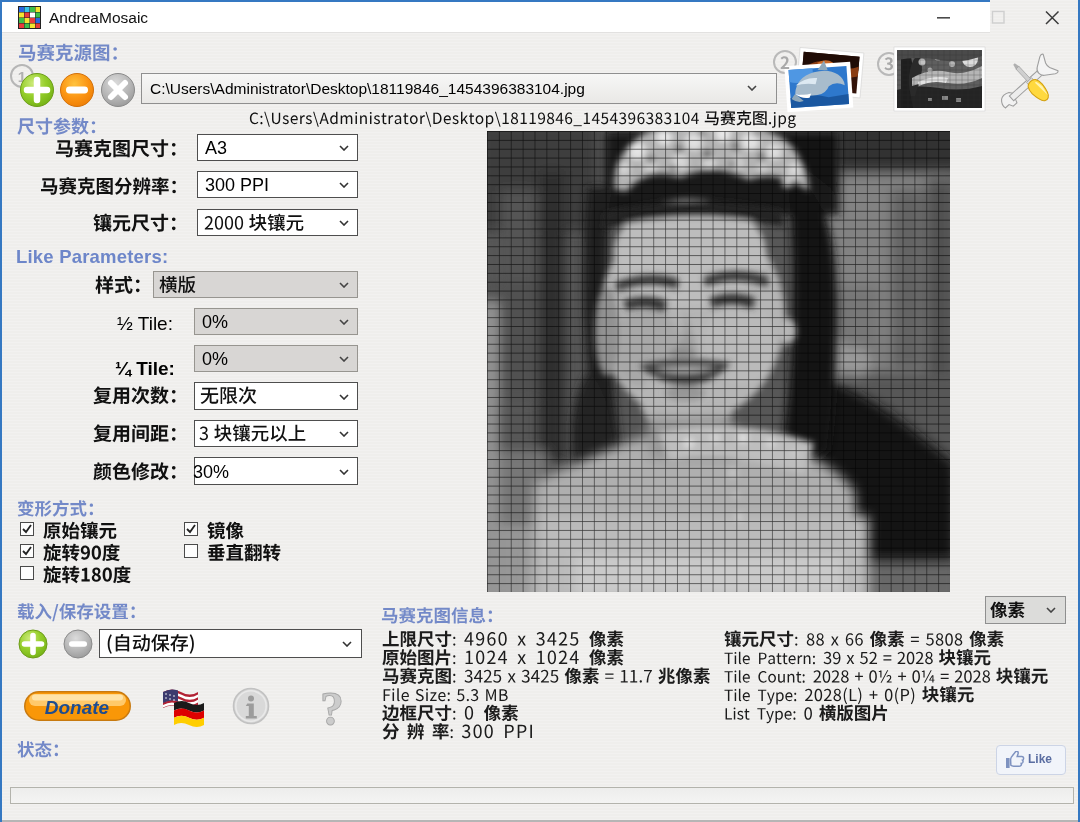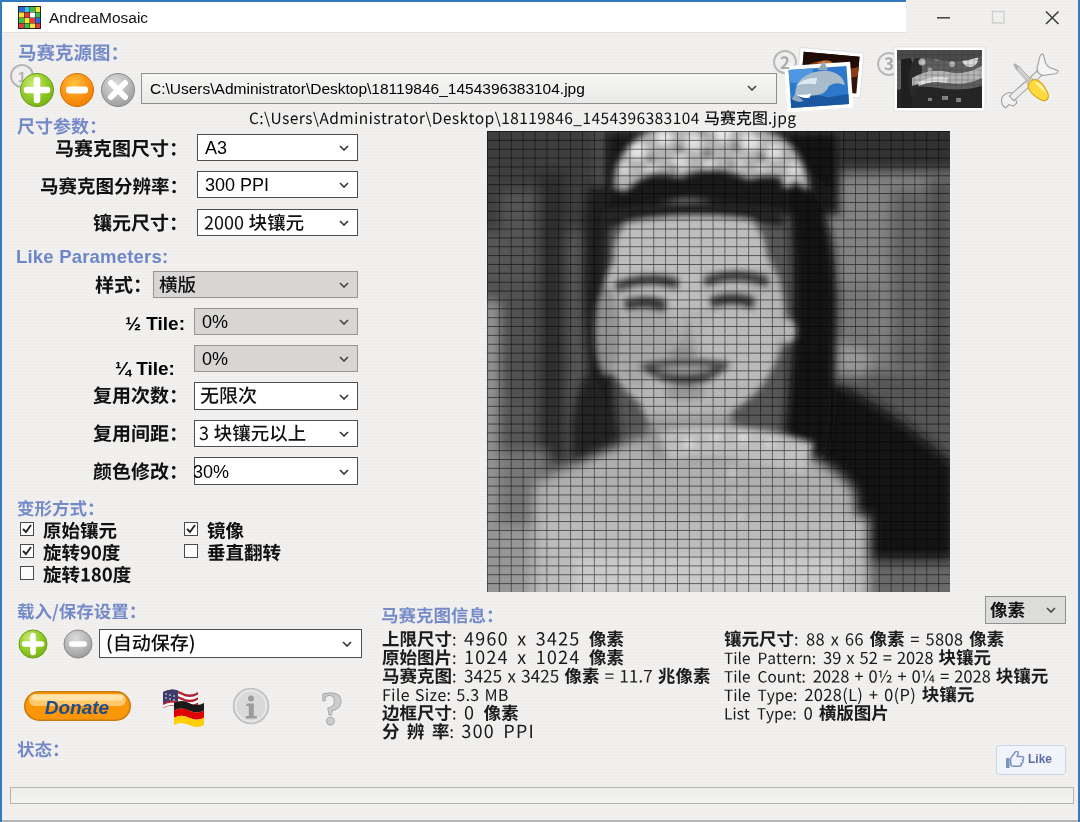--- a/index.html
+++ b/index.html
@@ -1,19 +1,19 @@
 <!DOCTYPE html>
 <html><head><meta charset="utf-8"><style>
 *{margin:0;padding:0;box-sizing:border-box}
 html,body{width:1080px;height:822px;overflow:hidden}
 body{font-family:"Liberation Sans",sans-serif}
 #win{position:absolute;left:0;top:0;width:1080px;height:822px;
   border-left:2px solid #3578c2;border-right:2px solid #3578c2;
   background:repeating-linear-gradient(180deg,#f2f1f0 0px,#f2f1f0 1.5px,#efeeec 1.5px,#efeeec 3px)}
-#titlebar{position:absolute;left:0;top:0;width:904px;height:32px;background:#fff;border-top:2px solid #3578c2;box-shadow:0 1px 0 #e2e1e0}
+#titlebar{position:absolute;left:0;top:0;width:988px;height:32px;background:#fff;border-top:2px solid #3578c2;box-shadow:0 1px 0 #e2e1e0}
 #bottomedge{position:absolute;left:0;bottom:0;width:1076px;height:2px;background:#b5b5b5}
 .abs{position:absolute}
 .combo{position:absolute;background:#fff;border:1px solid #4e4e4e}
 .combog{position:absolute;background:#d8d6d4;border:1px solid #979590}
 .chev{position:absolute;width:10px;height:6px}
 .cb{position:absolute;width:14px;height:14px;background:#fdfdfd;border:1px solid #4a4a4a}
 .lat{position:absolute;color:#000;font-size:15px;white-space:pre}
 </style></head><body>
 <div id="win">
 <div id="titlebar">
@@ -298,21 +298,21 @@
       <path d="M1 1l4 4 4-4" stroke="#333" stroke-width="1.6" fill="none"></path>
     </svg>
 <div class="combo" style="left:195px;top:209px;width:161px;height:27px"></div>
 <svg class="chev" style="left:337px;top:220px">
       <path d="M1 1l4 4 4-4" stroke="#333" stroke-width="1.6" fill="none"></path>
     </svg>
 <div class="combog" style="left:151px;top:271px;width:205px;height:27px"></div>
 <svg class="chev" style="left:337px;top:282px">
       <path d="M1 1l4 4 4-4" stroke="#444" stroke-width="1.6" fill="none"></path>
     </svg>
-<div class="lat" style="left:103px;top:313px;width:80px;text-align:right;font-weight:bold;font-size:19px">½ Tile:</div>
+<div class="lat" style="left:103px;top:313px;width:80px;text-align:center;font-weight:normal;font-size:19px">½ Tile:</div>
 <div class="combog" style="left:192px;top:308px;width:164px;height:27px"></div>
 <div class="lat" style="left:200px;top:312px;font-size:18px">0%</div>
 <svg class="chev" style="left:337px;top:319px">
       <path d="M1 1l4 4 4-4" stroke="#444" stroke-width="1.6" fill="none"></path>
     </svg>
 <div class="lat" style="left:103px;top:358px;width:80px;text-align:center;font-weight:bold;font-size:19px">¼ Tile:</div>
 <div class="combog" style="left:192px;top:345px;width:164px;height:27px"></div>
 <div class="lat" style="left:200px;top:349px;font-size:18px">0%</div>
 <svg class="chev" style="left:337px;top:356px">
       <path d="M1 1l4 4 4-4" stroke="#444" stroke-width="1.6" fill="none"></path>

